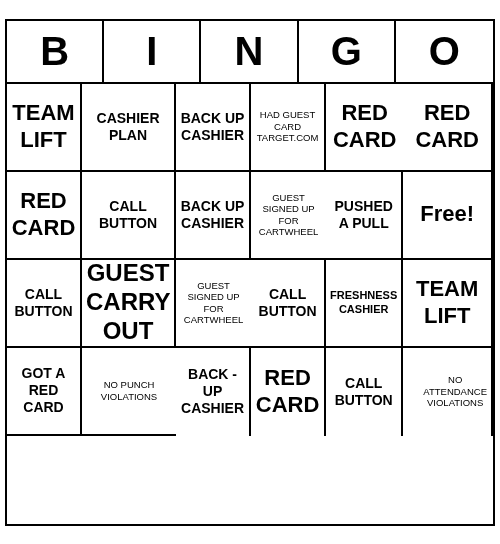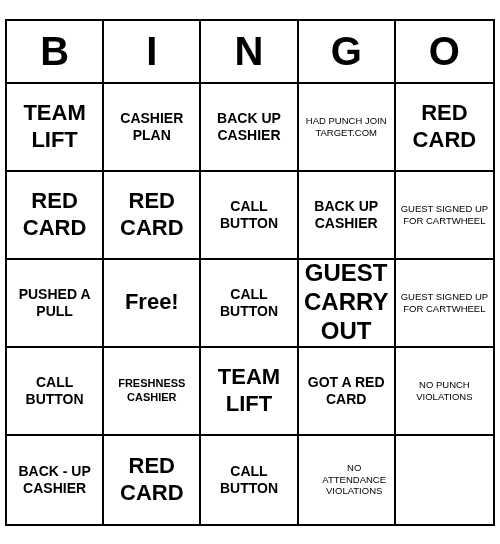--- a/index.html
+++ b/index.html
@@ -26,21 +26,21 @@
       font-size: 40px;
       font-weight: bold;
       padding: 8px 0;
       border-right: 2px solid #000;
     }
     .bingo-header-cell:last-child {
       border-right: none;
     }
     .bingo-grid {
       display: grid;
-      grid-template-columns: repeat(5, 1fr);
+      grid-template-columns: repeat(6, 1fr);
       grid-template-rows: repeat(5, 88px);
     }
     .bingo-cell {
       border-right: 2px solid #000;
       border-bottom: 2px solid #000;
       display: flex;
       align-items: center;
       justify-content: center;
       text-align: center;
       padding: 4px;
@@ -70,21 +70,21 @@
   <div class="bingo-header-cell">B</div>
       <div class="bingo-header-cell">I</div>
       <div class="bingo-header-cell">N</div>
       <div class="bingo-header-cell">G</div>
       <div class="bingo-header-cell">O</div>
     </div>
   <div class="bingo-grid">
   <div class="bingo-cell text-xl">TEAM LIFT</div>
       <div class="bingo-cell text-md">CASHIER PLAN</div>
       <div class="bingo-cell text-md">BACK UP CASHIER</div>
-      <div class="bingo-cell text-xs" style="font-weight: normal;">HAD PUNCH JOIN TARGET.COM</div>
+      <div class="bingo-cell text-xs" style="font-weight: normal;">HAD GUEST CARD TARGET.COM</div>
       <div class="bingo-cell text-xl">RED CARD</div>
       <div class="bingo-cell text-xl">RED CARD</div>
       <div class="bingo-cell text-xl">RED CARD</div>
       <div class="bingo-cell text-md">CALL BUTTON</div>
       <div class="bingo-cell text-md">BACK UP CASHIER</div>
       <div class="bingo-cell text-xs" style="font-weight: normal;">GUEST SIGNED UP FOR CARTWHEEL</div>
       <div class="bingo-cell text-md">PUSHED A PULL</div>
       <div class="bingo-cell free-cell">Free!</div>
       <div class="bingo-cell text-md">CALL BUTTON</div>
       <div class="bingo-cell text-lg">GUEST CARRY OUT</div>

